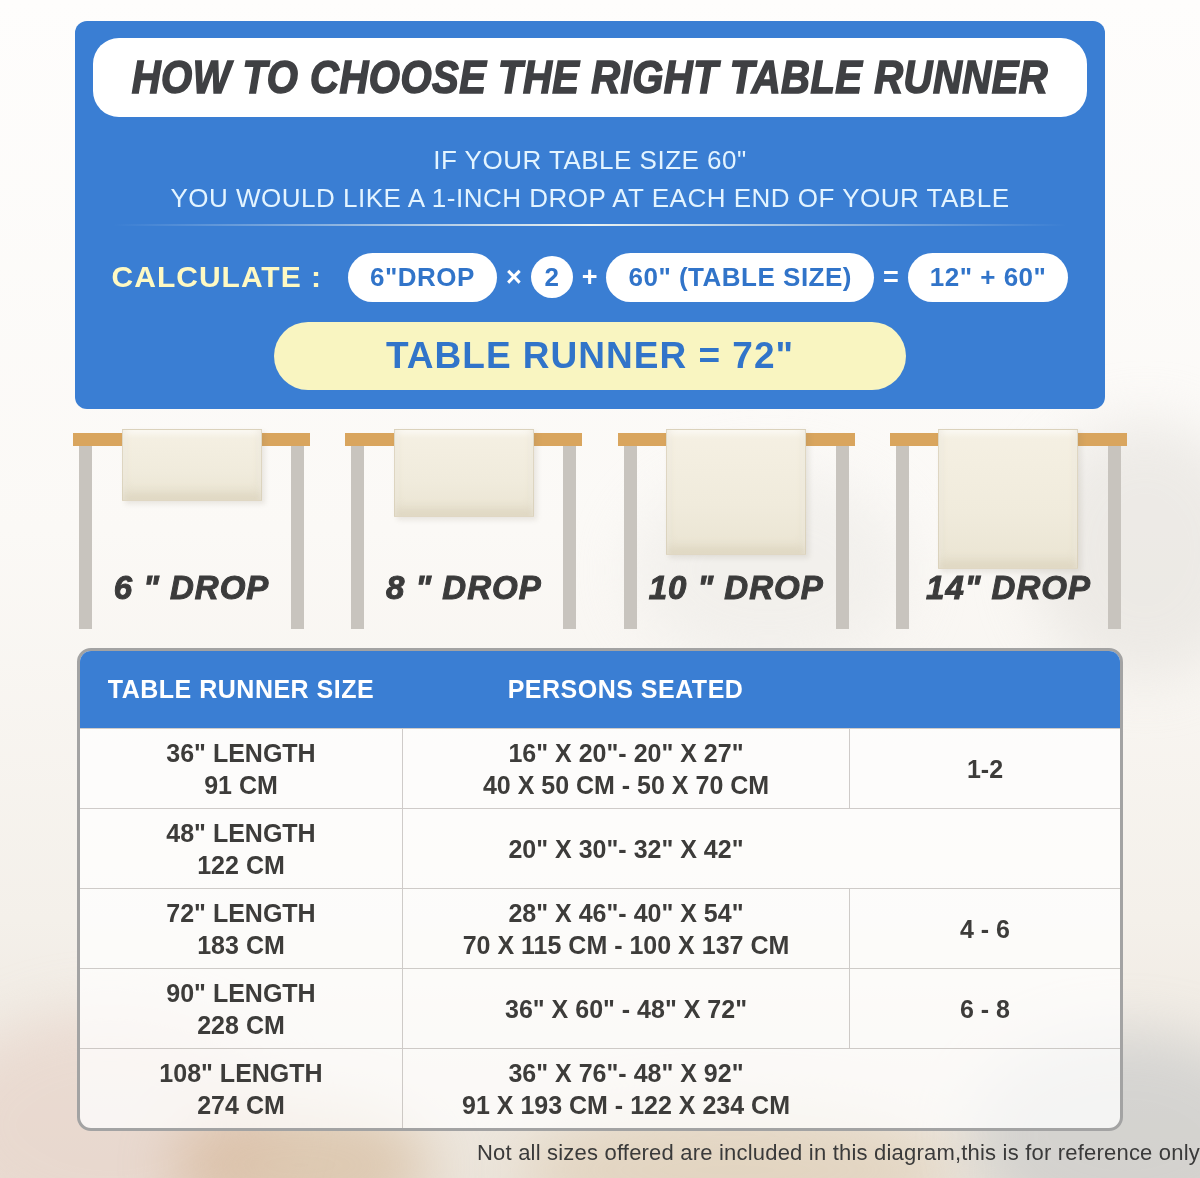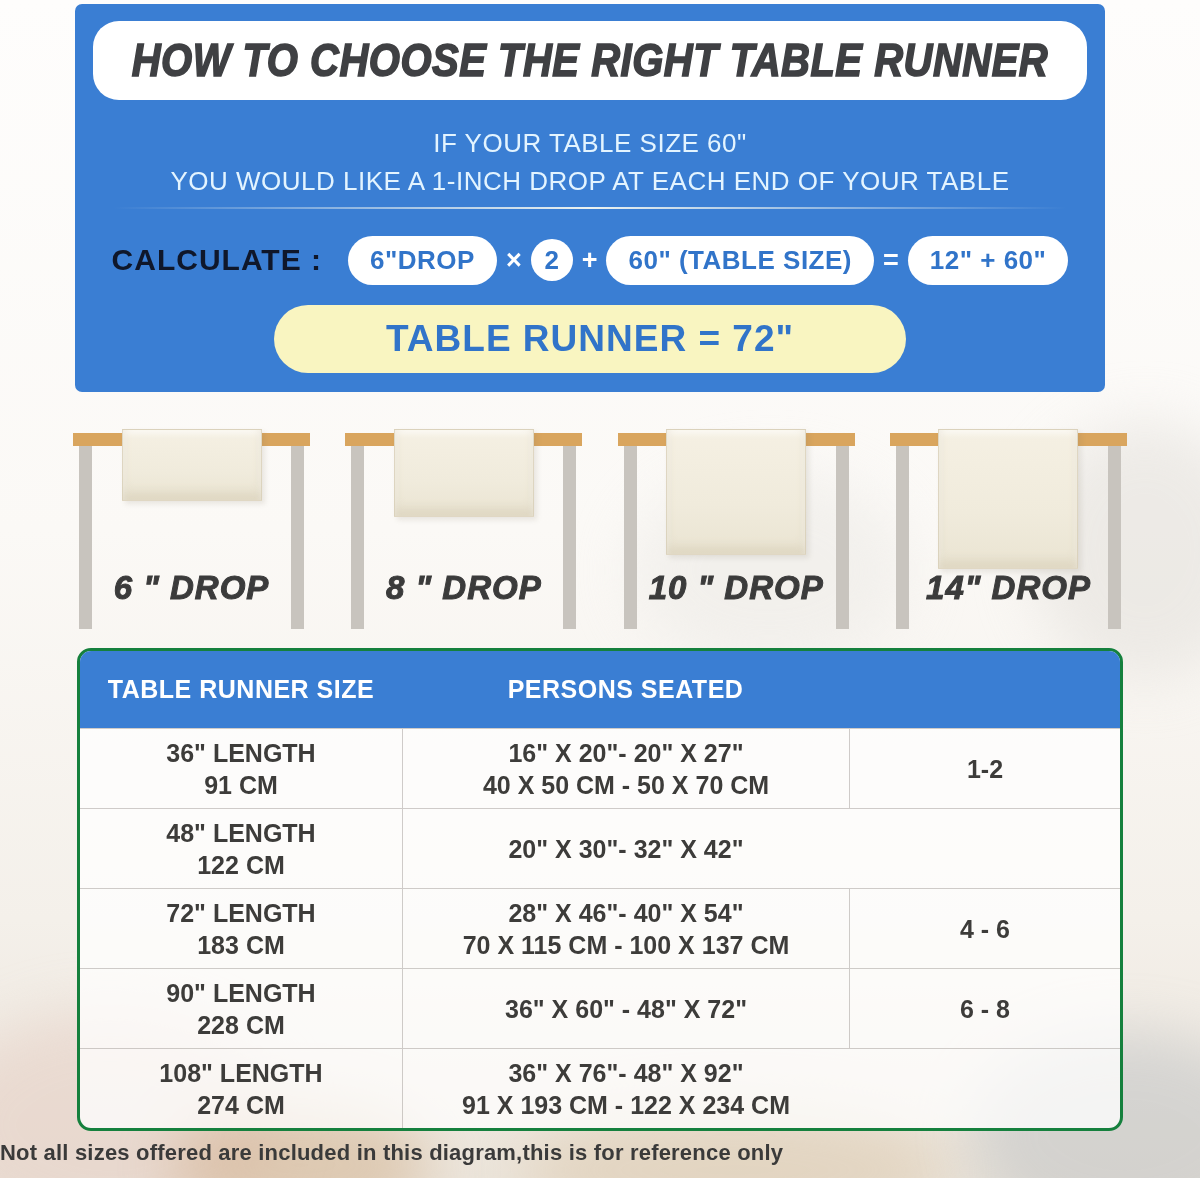--- a/index.html
+++ b/index.html
@@ -14,36 +14,36 @@
     background:linear-gradient(180deg,#fefdfc 0%,#fbf9f6 45%,#f4f0ea 78%,#ebe4da 100%); }
   .blob { position:absolute; border-radius:50%; filter:blur(28px); }
   .b1 { left:-60px; top:1010px; width:340px; height:230px; background:#e6cfc5; opacity:.55; }
   .b2 { left:170px; top:1100px; width:260px; height:130px; background:#c9a176; opacity:.40; }
   .b3 { left:520px; top:1105px; width:430px; height:130px; background:#d9c3a4; opacity:.45; }
   .b4 { left:970px; top:1030px; width:310px; height:210px; background:#a8b0b8; opacity:.35; }
   .b5 { left:1030px; top:420px; width:230px; height:260px; background:#e4e1dc; opacity:.6; }
   .b6 { left:630px; top:470px; width:280px; height:200px; background:#edebe7; opacity:.6; }
 
   
-  .hero { position:absolute; left:75px; top:4px; width:1030px; height:388px;
-    background:var(--accent-blue,#3a7ed3); border-radius:7px; }
+  .hero { position:absolute; left:75px; top:21px; width:1030px; height:388px;
+    background:var(--accent-blue,#3a7ed3); border-radius:12px; }
   .title-box { position:absolute; left:18px; top:17px; right:18px; height:79px;
     background:#ffffff; border-radius:26px; display:flex; align-items:center; justify-content:center; }
   .title { font-style:italic; font-weight:700; font-size:40px; color:#3f4043;
     -webkit-text-stroke:1.4px #3f4043; letter-spacing:0.5px; white-space:nowrap;
     transform:scaleY(1.15); }
   .sub { position:absolute; left:0; right:0; text-align:center; color:#e3f4ff;
     font-size:26px; letter-spacing:.5px; white-space:nowrap; }
   .s1 { top:124px; }
   .s2 { top:162px; }
   .hero-divider { position:absolute; top:203px; left:38px; right:38px; height:2px;
     background:linear-gradient(90deg,rgba(255,255,250,0) 0%,rgba(255,255,243,.9) 50%,rgba(255,255,250,0) 100%); }
   .calc-row { position:absolute; top:230px; left:0; right:0; height:52px;
     display:flex; align-items:center; justify-content:center; gap:9px; }
-  .calc-label { color:#0f172a; font-weight:700; font-size:30px; letter-spacing:1px; margin-right:17px; white-space:nowrap; }
+  .calc-label { color:#fef9c3; font-weight:700; font-size:30px; letter-spacing:1px; margin-right:17px; white-space:nowrap; }
   .pill { background:#fff; color:var(--pill-text-blue,#3174c9); font-weight:700; font-size:26px;
     padding:9px 22px; border-radius:28px; white-space:nowrap; letter-spacing:.5px; }
   .op { color:#fff; font-weight:700; font-size:27px; }
   .mult-circle { width:42px; height:42px; border-radius:50%; background:#fff;
     color:var(--pill-text-blue,#3174c9); font-weight:700; font-size:26px;
     display:flex; align-items:center; justify-content:center; }
   .result-pill { position:absolute; top:301px; left:50%; transform:translateX(-50%);
     width:632px; height:68px; border-radius:34px; background:var(--result-yellow,#f9f5c1);
     color:var(--pill-text-blue,#3174c9); display:flex; align-items:center; justify-content:center;
     font-weight:700; font-size:37px; letter-spacing:1px; white-space:nowrap; }
@@ -60,33 +60,33 @@
     background:linear-gradient(180deg,#f5f0e3 0%,#f0ebdc 60%,#eae4d2 100%);
     border:1px solid rgba(205,195,170,.55);
     box-shadow:inset 0 -8px 10px rgba(185,172,140,.22), inset 0 4px 6px rgba(255,255,255,.6),
       3px 3px 5px rgba(120,110,90,.14); }
   .drop-label { position:absolute; top:166px; left:0; right:0; text-align:center;
     font-size:33px; font-weight:700; font-style:italic; color:#3b3b3b;
     -webkit-text-stroke:1px #3b3b3b; letter-spacing:1px; white-space:nowrap; }
 
   
   .size-table { position:absolute; top:648px; left:77px; width:1046px;
-    border:3px solid #15803d; border-radius:14px; overflow:hidden;
+    border:3px solid #a3a3a3; border-radius:14px; overflow:hidden;
     background:rgba(255,255,255,.74); }
   .thead { height:77px; background:var(--accent-blue,#3a7ed3);
     display:grid; grid-template-columns:322px 447px 1fr; align-items:center; }
   .th { text-align:center; color:#fff; font-weight:700; font-size:25px; letter-spacing:.5px; }
   .trow { height:80px; display:grid; grid-template-columns:322px 447px 1fr;
     border-top:1px solid rgba(150,145,140,.45); }
   .cell { display:flex; flex-direction:column; align-items:center; justify-content:center;
     text-align:center; color:#3d3c3a; font-weight:700; font-size:25px; line-height:1.28; }
   .cell + .cell { border-left:1px solid rgba(150,145,140,.45); }
 
-  .footer-note { position:absolute; top:1140px; left:0; right:0; text-align:left;
-    font-size:22px; font-weight:700; color:#3a3a3a; letter-spacing:.2px; }
+  .footer-note { position:absolute; top:1140px; left:0; right:0; text-align:right;
+    font-size:22px; font-weight:400; color:#3a3a3a; letter-spacing:.2px; }
 </style>
 </head>
 <body>
 
 <div class="bg-wash">
   <div class="blob b1"></div>
   <div class="blob b2"></div>
   <div class="blob b3"></div>
   <div class="blob b4"></div>
   <div class="blob b5"></div>

